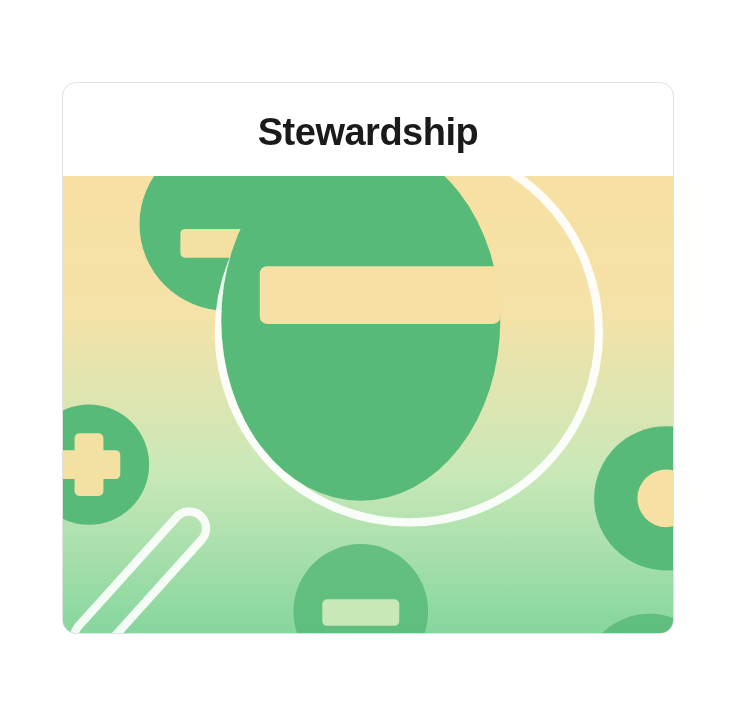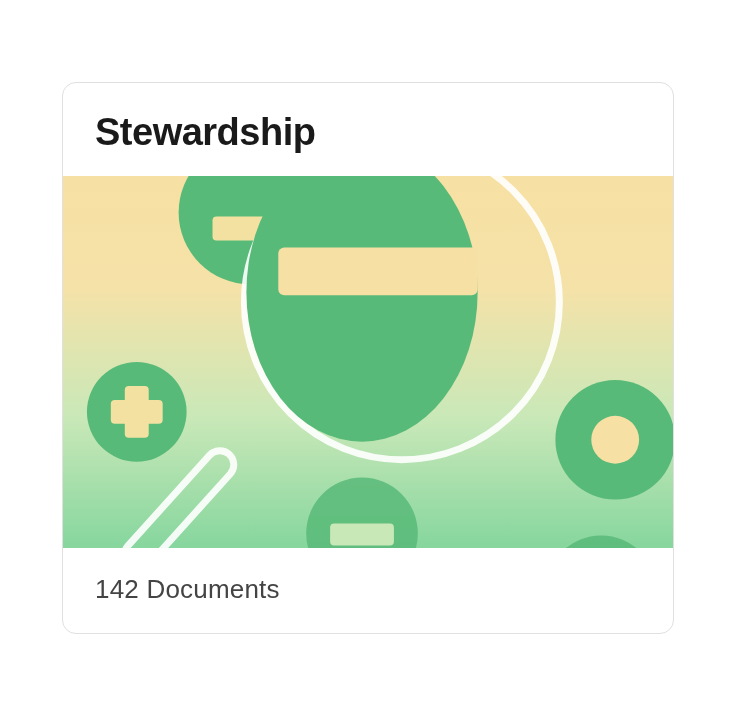--- a/index.html
+++ b/index.html
@@ -18,20 +18,21 @@
     }
     .card {
       width: 612px;
       height: 552px;
       border: 1px solid #e0e0e0;
       border-radius: 14px;
       overflow: hidden;
       background: #ffffff;
       display: flex;
       flex-direction: column;
+      text-align: center;
     }
     .card-header {
       padding: 28px 32px 22px 32px;
     }
     .card-title {
       font-size: 38px;
       font-weight: 700;
       color: #1a1a1a;
       letter-spacing: -0.5px;
       font-stretch: condensed;
@@ -104,16 +105,13 @@
         <ellipse cx="300" cy="120" rx="116" ry="150" fill="#58ba78"></ellipse>
         <rect x="216" y="75" width="200" height="48" rx="6" fill="#f7e0a3"></rect>
       </g>
 
       <g>
         <circle cx="300" cy="362" r="56" fill="#58ba78" opacity="0.85"></circle>
         <rect x="268" y="352" width="64" height="22" rx="4" fill="#c9e8b8"></rect>
       </g>
     </svg>
   </div>
-  <div class="card-footer">
-    <div class="doc-count">142 Documents</div>
-  </div>
 </div>
 
 </body></html>

